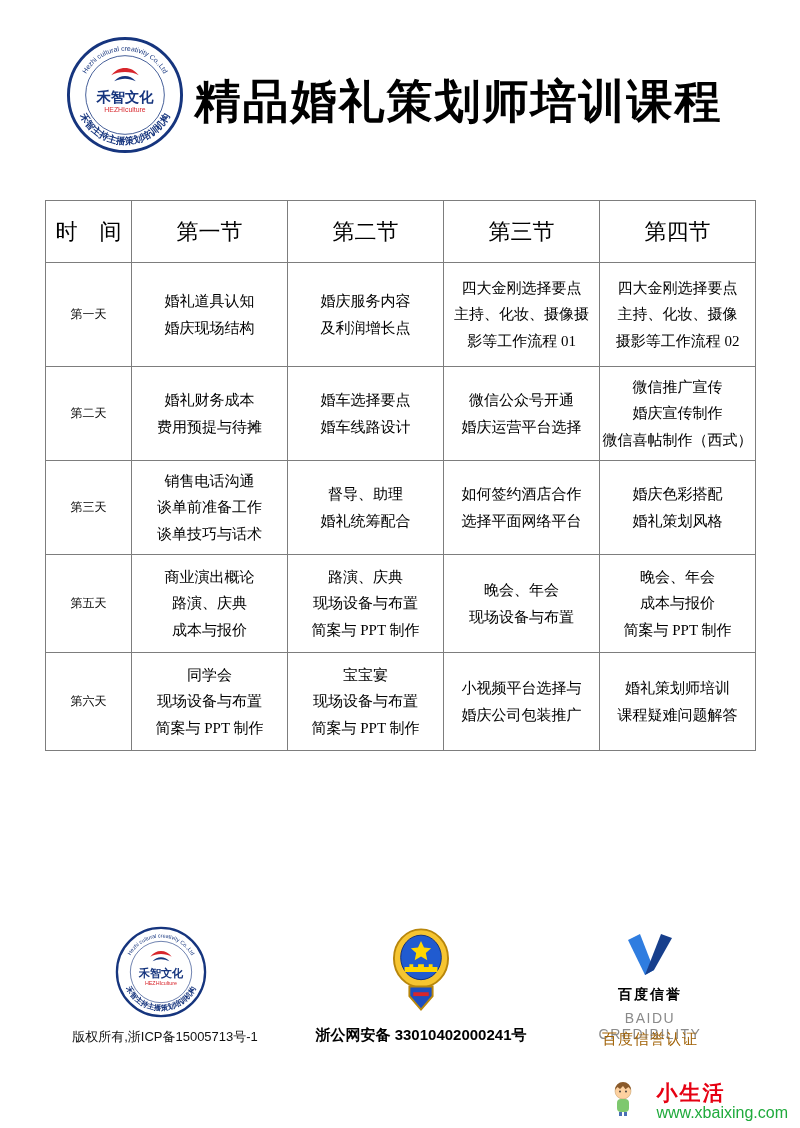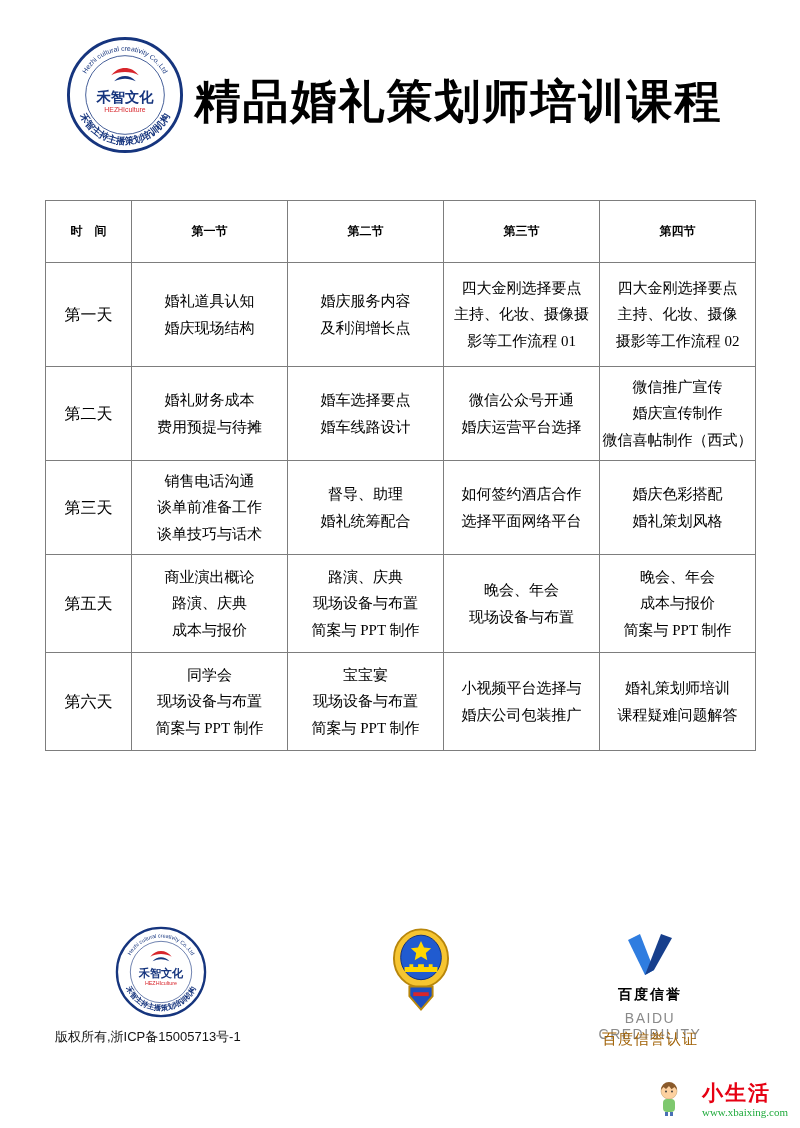--- a/index.html
+++ b/index.html
@@ -45,41 +45,41 @@
     color: #000000;
   }
   table.course th, table.course td {
     border: 1px solid #7d7d7d;
     text-align: center;
     vertical-align: middle;
     white-space: pre-line;
     padding: 4px 2px;
   }
   table.course th {
-    font-size: 12px;
-    font-weight: bold;
+    font-size: 22px;
+    font-weight: normal;
     height: 62px;
   }
   table.course td {
     font-size: 15px;
     line-height: 1.75;
   }
-  table.course td.time { font-size: 16px; }
+  table.course td.time { font-size: 12px; }
 
   
   .logo-footer {
     position: absolute;
     left: 115px; top: 926px;
     width: 92px; height: 92px;
   }
   .copyright {
     position: absolute;
     left: 55px; top: 1028px;
     width: 220px;
-    text-align: left;
+    text-align: center;
     font-size: 13px;
     color: #111111;
   }
   .police-badge {
     position: absolute;
     left: 392px; top: 928px;
     width: 58px; height: 84px;
   }
   .police-text {
     position: absolute;
@@ -124,32 +124,31 @@
     letter-spacing: 1px;
   }
 
   
   .watermark {
     position: absolute;
     right: 12px; bottom: 8px;
     display: flex;
     align-items: flex-start;
     gap: 20px;
-    font-family: Liberation Serif, serif;
   }
   .mascot { width: 26px; height: 36px; }
   .wm-name {
     font-size: 21px;
     font-weight: bold;
     color: #e60012;
     line-height: 24px;
     letter-spacing: 2px;
   }
   .wm-url {
-    font-size: 11px;
+    font-size: 16px;
     color: #1faa3c;
     line-height: 15px;
   }
 
   .defs-holder { position: absolute; width: 0; height: 0; overflow: hidden; }
 </style>
 </head>
 <body>
 
 <div class="page">
@@ -250,20 +249,21 @@
   <div class="copyright">版权所有,浙ICP备15005713号-1</div>
 
   <svg class="police-badge" viewBox="0 0 60 86" aria-hidden="true">
     <ellipse cx="30" cy="31" rx="28" ry="30" fill="#f6c531" stroke="#b8860b" stroke-width="2"></ellipse>
     <ellipse cx="30" cy="30" rx="21" ry="23" fill="#205bd0" stroke="#0d2f7e" stroke-width="1"></ellipse>
     <path d="M30 13 l3.1 6.7 7.4 0.8 -5.5 5 1.5 7.3 -6.5 -3.7 -6.5 3.7 1.5 -7.3 -5.5 -5 7.4 -0.8 Z" fill="#ffd700"></path>
     <path d="M13 40 h5 v-3 h4 v3 h5 v-3 h6 v3 h5 v-3 h4 v3 h5 v5 H13 Z" fill="#ffd700"></path>
     <path d="M18 60 h24 v10 l-12 14 -12 -14 Z" fill="#1d4fc0" stroke="#b8860b" stroke-width="2"></path>
     <path d="M22 66 h16 v4 h-16 Z" fill="#d8262c"></path>
   </svg>
+  <div class="police-text">浙公网安备 33010402000241号</div>
 
   <svg class="baidu-icon" viewBox="0 0 52 46" aria-hidden="true">
     <polygon points="4,8 16,2 30,38 21,43" fill="#2f7de0"></polygon>
     <polygon points="21,43 30,38 48,6 37,2" fill="#173f8c"></polygon>
   </svg>
   <div class="baidu-name">百度信誉</div>
   <div class="baidu-name-en">BAIDU CREDIBILITY</div>
   <div class="baidu-cert">百度信誉认证</div>
 
   <div class="watermark">

